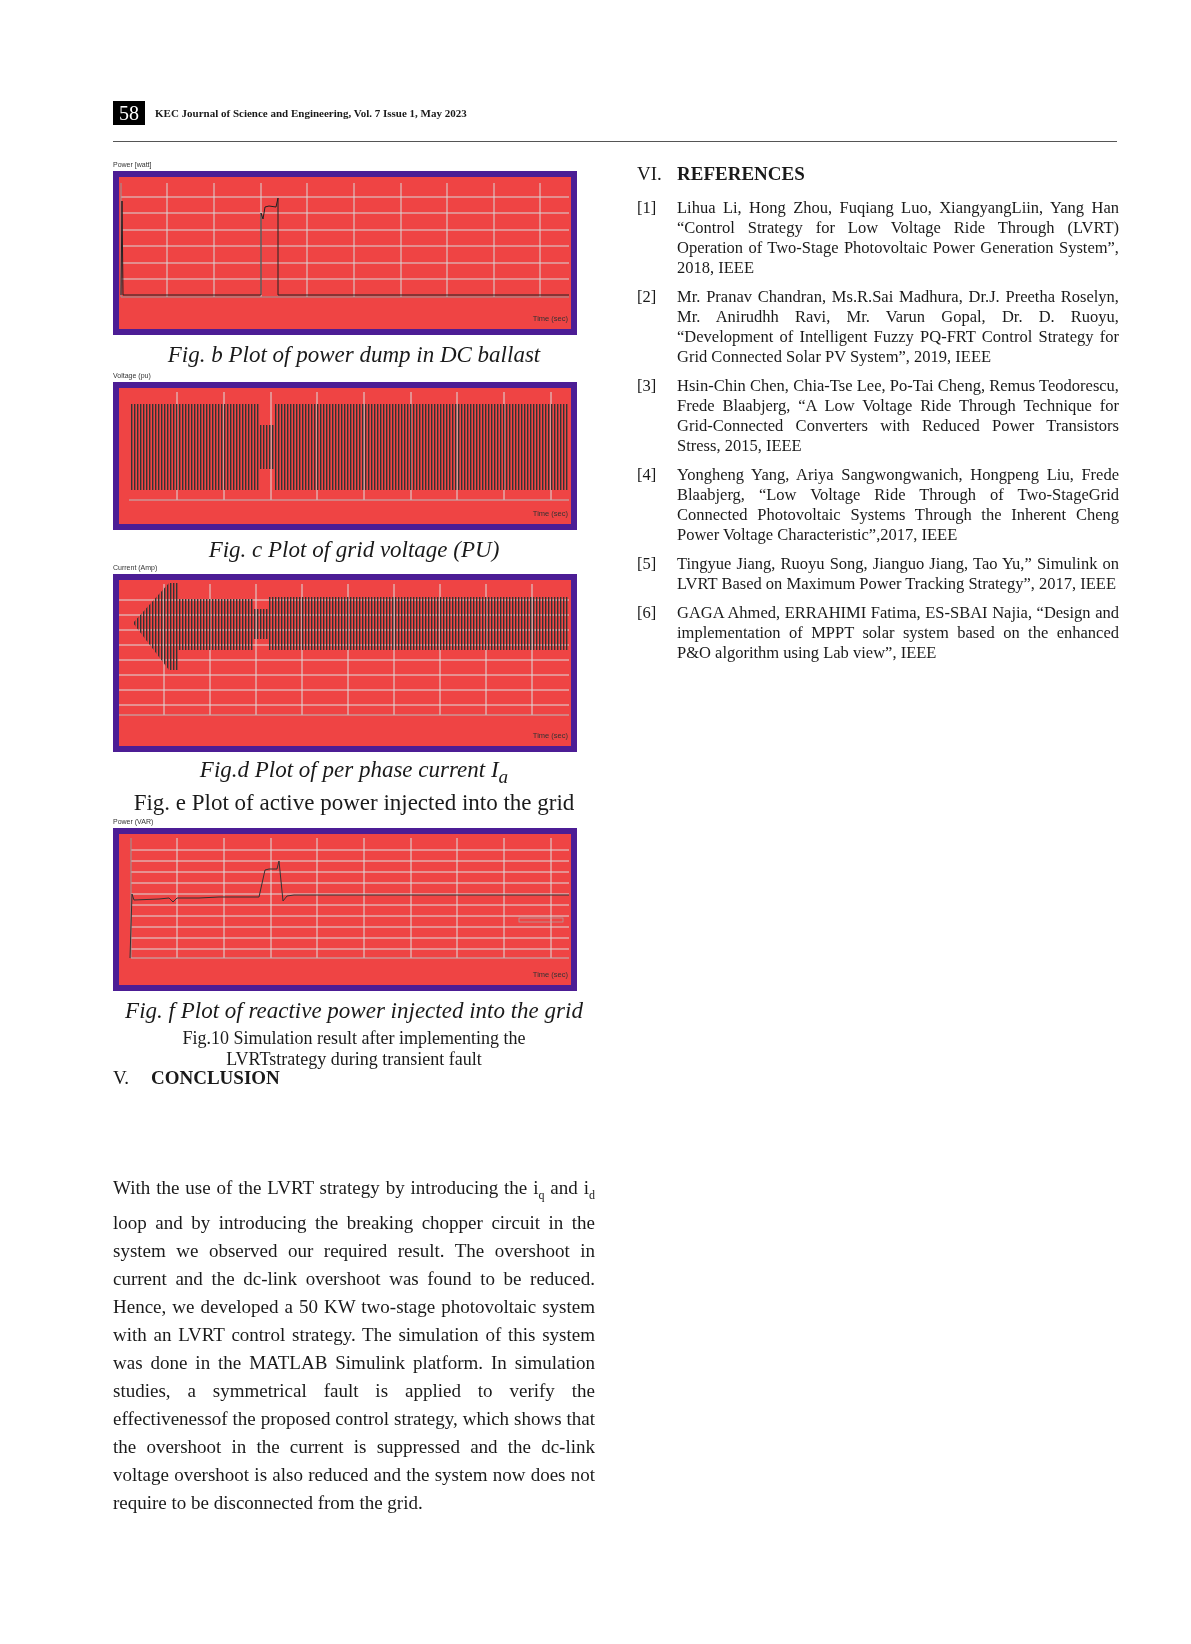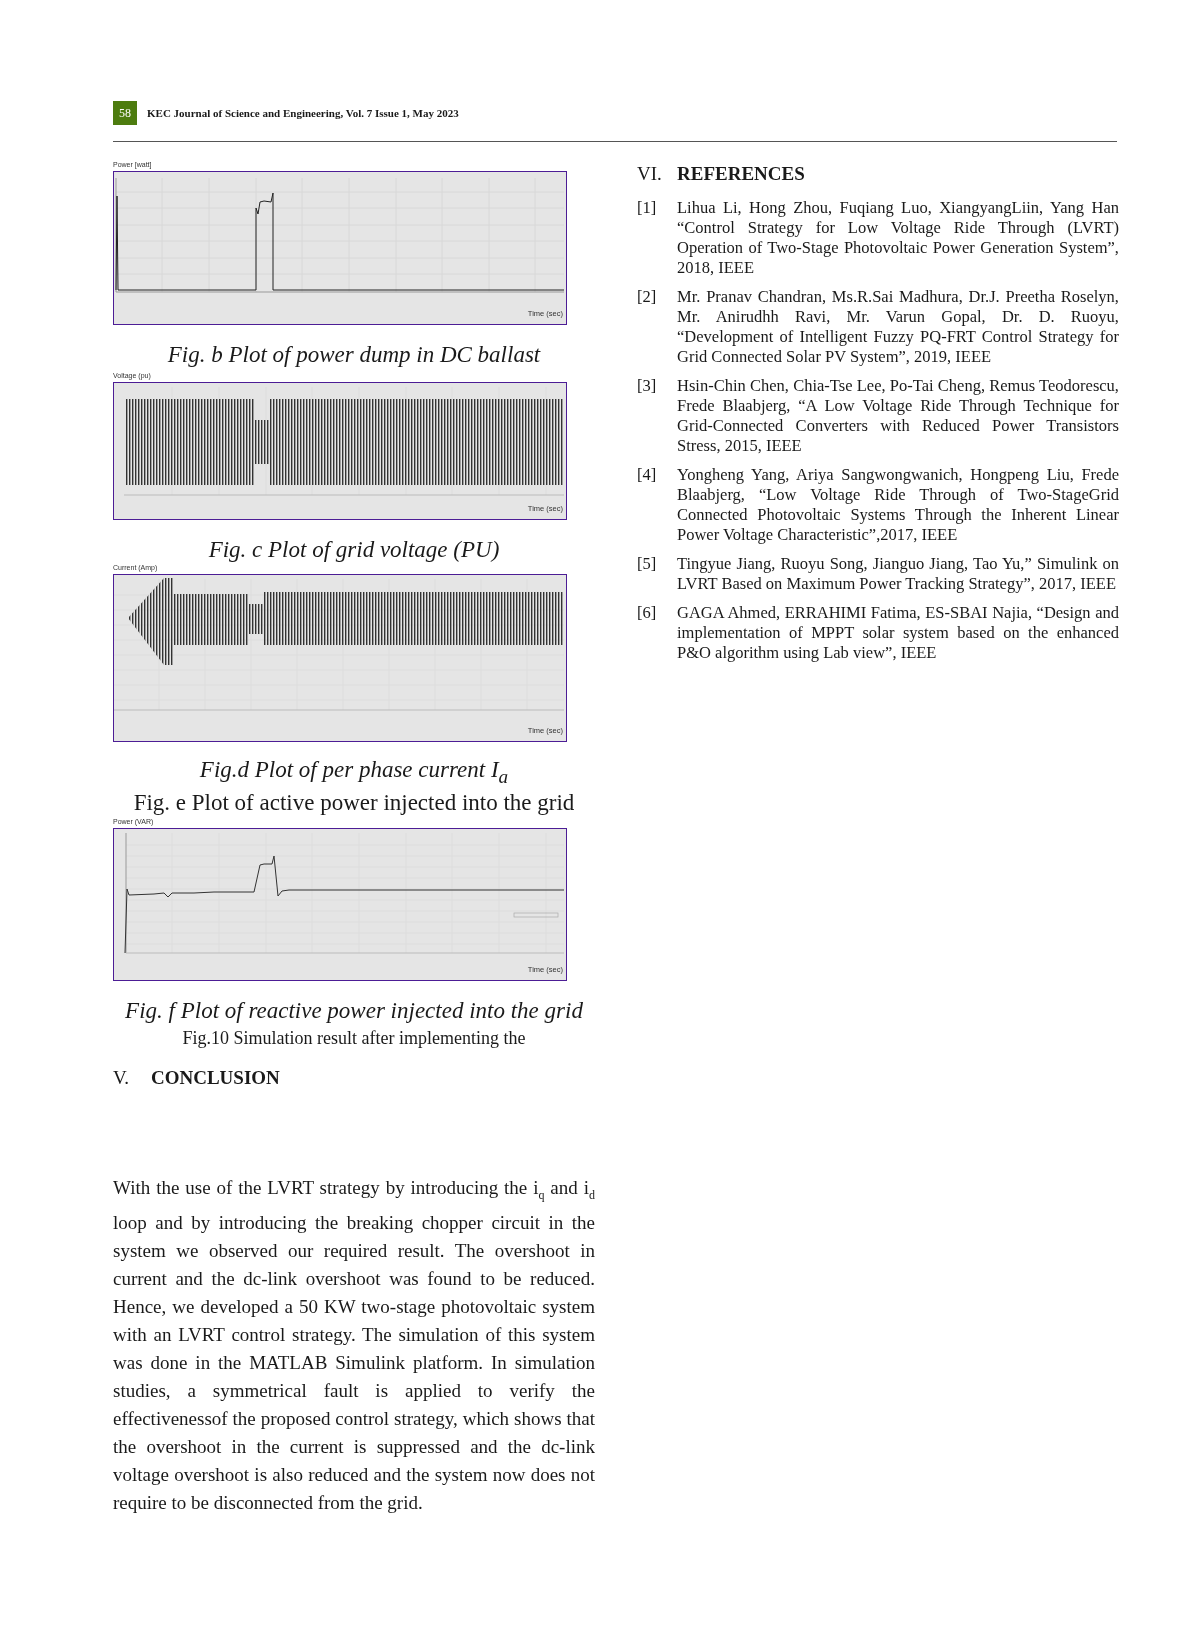--- a/index.html
+++ b/index.html
@@ -1,21 +1,21 @@
 <!DOCTYPE html>
 <html><head>
 <meta charset="utf-8">
 <style>
   html, body { margin:0; padding:0; background:#fff; }
   body { width:1191px; height:1644px; position:relative; overflow:hidden; font-family:"Liberation Serif", serif; color:#1a1a1a; }
   .header { position:absolute; left:113px; top:101px; height:24px; display:flex; align-items:center; }
-  .pageno { background:#4d7c0f; color:#fff; font-size:12px; padding:2px 6px; height:20px; line-height:20px; }
+  .pageno { background:#000000; color:#fff; font-size:20px; padding:2px 6px; height:20px; line-height:20px; }
   .jtitle { font-size:11px; margin-left:10px;font-weight:bold; }
   .rule { position:absolute; left:113px; top:141px; width:1004px; height:1px; background:#555; }
-  .plot { position:absolute; left:113px; border:1px solid #4c1d95; background:#e5e5e5;text-align:center; }
+  .plot { position:absolute; left:113px; border:6px solid #4c1d95; background:#ef4444;text-align:center; }
   .plot-label { position:absolute; left:113px; font-family:"Liberation Sans", sans-serif; font-size:7px; color:#333; }
   .plot svg { display:block; }
   .timelbl { position:absolute; right:3px; bottom:6px; font-family:"Liberation Sans", sans-serif; font-size:7.5px; color:#333; }
   .caption { position:absolute; left:113px; width:482px; text-align:center; font-size:23px; }
   .it { font-style:italic; }
   .secthead { position:absolute; font-size:19px; }
   .secthead b { font-weight:bold; }
   .body-text { position:absolute; left:113px; top:1174px; width:482px; font-size:19px; line-height:28px; text-align:justify; }
   .refs { position:absolute; left:637px; top:198px; width:482px; }
   .ref { display:flex; font-size:16.5px; line-height:20px; margin-bottom:9px; }
@@ -154,20 +154,21 @@
     <polyline fill="none" stroke="#333" stroke-width="1" points="11,124 13,60 15,66 40,65 50,64 54,68 58,64 80,64 100,63 140,63 146,36 150,35 158,35 160,27 164,67 168,62 175,61 450,61"></polyline>
     <rect x="400" y="84" width="44" height="4" fill="none" stroke="#aaa" stroke-width="0.7"></rect>
     <line x1="12" y1="124" x2="450" y2="124" stroke="#bbb"></line>
   </svg>
   <span class="timelbl">Time (sec)</span>
 </div>
 <div class="caption it" style="top:998px;">Fig. f Plot of reactive power injected into the grid</div>
 
 <div class="caption" style="top:1028px; font-size:18px; line-height:21px;">
   <div>Fig.10 Simulation result after implementing the</div>
+  <div>LVRTstrategy during transient fault</div>
 </div>
 
 <div class="secthead" style="left:113px; top:1048px;margin-top:19px;">
   <span style="display:inline-block; width:38px;">V.</span><b>CONCLUSION</b>
 </div>
 <div class="body-text">
   <span>With the use of the LVRT strategy by introducing the i</span><sub style="font-size:12px;">q</sub><span> and </span><span>i</span><sub style="font-size:12px;">d</sub><span> loop and by introducing the breaking chopper circuit in the system we observed our required result. The overshoot in current and the dc-link overshoot was found to be reduced. Hence, we developed a 50 KW two-stage photovoltaic system with an LVRT control strategy. The simulation of this system was done in the MATLAB Simulink platform. In simulation studies, a symmetrical fault is applied to verify the effectivenessof the proposed control strategy, which shows that the overshoot in the current is suppressed and the dc-link voltage overshoot is also reduced and the system now does not require to be disconnected from the grid.</span>
 </div>
 
 <div class="secthead" style="left:637px; top:163px;">
@@ -181,21 +182,21 @@
   <div class="ref">
       <span class="num">[2]</span>
       <span class="txt">Mr. Pranav Chandran, Ms.R.Sai Madhura, Dr.J. Preetha Roselyn, Mr. Anirudhh Ravi, Mr. Varun Gopal, Dr. D. Ruoyu, “Development of Intelligent Fuzzy PQ-FRT Control Strategy for Grid Connected Solar PV System”, 2019, IEEE</span>
     </div>
   <div class="ref">
       <span class="num">[3]</span>
       <span class="txt">Hsin-Chin Chen, Chia-Tse Lee, Po-Tai Cheng, Remus Teodorescu, Frede Blaabjerg, “A Low Voltage Ride Through Technique for Grid-Connected Converters with Reduced Power Transistors Stress, 2015, IEEE</span>
     </div>
   <div class="ref">
       <span class="num">[4]</span>
-      <span class="txt">Yongheng Yang, Ariya Sangwongwanich, Hongpeng Liu, Frede Blaabjerg, “Low Voltage Ride Through of Two-StageGrid Connected Photovoltaic Systems Through the Inherent Linear Power Voltage Characteristic”,2017, IEEE</span>
+      <span class="txt">Yongheng Yang, Ariya Sangwongwanich, Hongpeng Liu, Frede Blaabjerg, “Low Voltage Ride Through of Two-StageGrid Connected Photovoltaic Systems Through the Inherent Cheng Power Voltage Characteristic”,2017, IEEE</span>
     </div>
   <div class="ref">
       <span class="num">[5]</span>
       <span class="txt">Tingyue Jiang, Ruoyu Song, Jianguo Jiang, Tao Yu,” Simulink on LVRT Based on Maximum Power Tracking Strategy”, 2017, IEEE</span>
     </div>
   <div class="ref">
       <span class="num">[6]</span>
       <span class="txt">GAGA Ahmed, ERRAHIMI Fatima, ES-SBAI Najia, “Design and implementation of MPPT solar system based on the enhanced P&amp;O algorithm using Lab view”, IEEE</span>
     </div>
 </div>

